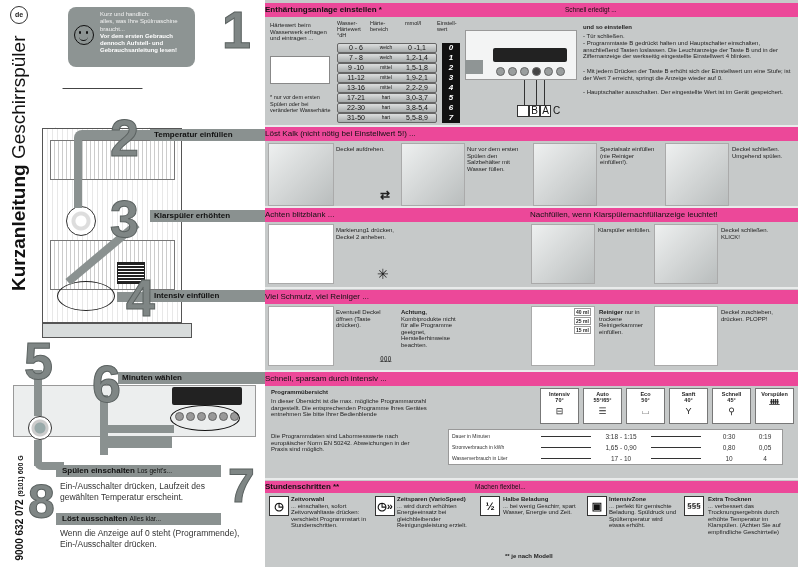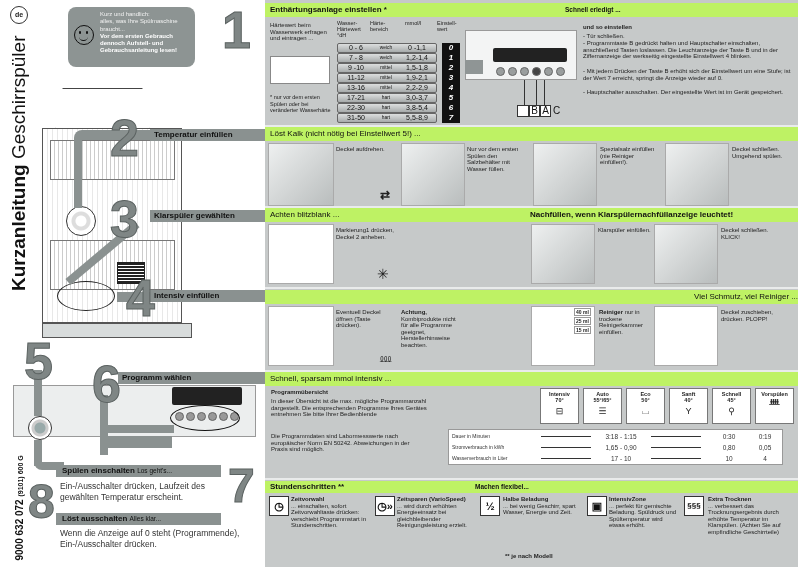--- a/index.html
+++ b/index.html
@@ -46,23 +46,23 @@
   .cp-oval { position: absolute; left: 170px; top: 405px; width: 70px; height: 26px; border: 1.2px solid #111; border-radius: 50%; }
   .cp-main { position: absolute; left: 28px; top: 416px; width: 24px; height: 24px; border: 1.5px solid #333; border-radius: 50%; background: radial-gradient(circle, #9aa 0 5px, #ccc 6px 8px, #fff 9px); }
 
   
   .gbar { position: absolute; height: 12px; background: #8a9190; color: #111; font-size: 8px; font-weight: bold; padding-left: 6px; line-height: 12px; }
   .gbar small { font-weight: normal; font-size: 6.5px; }
   .ptext { position: absolute; font-size: 8.5px; color: #333; line-height: 11px; }
 
   
   .rpanel { position: absolute; left: 265px; top: 0; width: 533px; height: 567px; background: #c6c9c9; }
-  .hdr { position: absolute; left: 265px; height: 14px; width: 533px; background: #bef264; color: #111; font-size: 8px; line-height: 14px; padding-left: 5px; }
+  .hdr { position: absolute; left: 265px; height: 14px; width: 533px; background: #ec4899; color: #111; font-size: 8px; line-height: 14px; }
   .hdr b { font-weight: bold; }
-  .hdr .rt { position: absolute; left: 300px; top: 0; font-size: 6.5px; font-weight: bold; }
+  .hdr .rt { position: absolute; left: 300px; top: 0; font-size: 6.5px; }
   .sep { position: absolute; left: 265px; width: 533px; height: 2px; background: #e9ebeb; }
   .txt { position: absolute; font-size: 6px; line-height: 6.6px; color: #222; }
   .txt b { font-weight: bold; }
   .pic { position: absolute; background: linear-gradient(135deg, #eef0f0, #b9bdbd); border: 1px solid #aaa; }
   .picw { position: absolute; background: #fff; border: 1px solid #aaa; }
 
   
   .hinput { position: absolute; left: 270px; top: 56px; width: 60px; height: 28px; background: #fff; border: 1px solid #888; }
   .htable-hdr { position: absolute; top: 20px; font-size: 5.5px; line-height: 6px; color: #222; }
   .hrow { position: absolute; left: 337px; width: 100px; height: 10px; background: linear-gradient(#dcdede, #a7abab); border: 1px solid #666; border-radius: 2px; font-size: 7px; line-height: 8px; color: #111; }
@@ -116,37 +116,37 @@
 <div class="dw-rack2"></div>
 <div class="dw-basket"></div>
 <div class="dw-door"></div>
 <div class="dw-cap"></div>
 <div class="dw-disp"></div>
 
 <div class="arm" style="left:74px;top:140px;width:8px;height:68px;"></div>
 <div class="arm" style="left:74px;top:130px;width:80px;height:10px;border-radius:8px 0 0 0;"></div>
 <div class="arm-label" style="left:150px;top:129px;width:115px;">Temperatur einfüllen</div>
 <div class="arm" style="left:68px;top:213px;width:90px;height:8px;transform:rotate(-40deg);transform-origin:left center;top:278px;"></div>
-<div class="arm-label" style="left:150px;top:210px;width:115px;">Klarspüler gewählten</div>
+<div class="arm-label" style="left:150px;top:210px;width:115px;">Klarspüler erhöhten</div>
 <div class="arm-label" style="left:150px;top:290px;width:115px;">Intensiv einfüllen</div>
 <div class="arm" style="left:117px;top:292px;width:33px;height:10px;"></div>
 
 <div class="bignum" style="left:110px;top:112px;">2</div>
 <div class="bignum" style="left:110px;top:193px;">3</div>
 <div class="bignum" style="left:126px;top:272px;">4</div>
 
 <div class="cpanel"></div>
 <div class="arm" style="left:34px;top:370px;width:8px;height:46px;"></div>
 <div class="bignum" style="left:24px;top:335px;">5</div>
 <div class="cp-main"></div>
 <div class="arm" style="left:100px;top:395px;width:8px;height:60px;"></div>
 <div class="arm" style="left:100px;top:425px;width:74px;height:8px;border-radius:0 0 0 8px;"></div>
 <div class="arm" style="left:104px;top:436px;width:68px;height:12px;"></div>
 <div class="bignum" style="left:92px;top:358px;">6</div>
-<div class="arm-label" style="left:118px;top:372px;width:147px;">Programm wählen</div>
+<div class="arm-label" style="left:118px;top:372px;width:147px;">Minuten wählen</div>
 <div class="cp-disp"></div>
 <div class="cp-btn" style="left:175px;"></div>
 <div class="cp-btn" style="left:186px;"></div>
 <div class="cp-btn" style="left:197px;"></div>
 <div class="cp-btn" style="left:208px;"></div>
 <div class="cp-btn" style="left:219px;"></div>
 <div class="cp-btn" style="left:230px;"></div>
 <div class="cp-oval"></div>
 
 <div class="arm" style="left:34px;top:440px;width:8px;height:26px;"></div>
@@ -267,36 +267,36 @@
 <div class="picw" style="left:268px;top:224px;width:66px;height:60px;"></div>
 <div class="txt" style="left:336px;top:227px;width:60px;">Markierung1 drücken, Deckel 2 anheben.</div>
 <div class="abs" style="left:377px;top:266px;font-size:14px;">✳</div>
 <div class="pic" style="left:531px;top:224px;width:64px;height:60px;"></div>
 <div class="txt" style="left:598px;top:227px;width:60px;">Klarspüler einfüllen.</div>
 <div class="pic" style="left:654px;top:224px;width:64px;height:60px;"></div>
 <div class="txt" style="left:721px;top:227px;width:60px;">Deckel schließen. KLICK!</div>
 
 <div class="sep" style="top:287px;"></div>
 
-<div class="hdr" style="top:290px;text-align:right;">Viel Schmutz, viel Reiniger ...</div>
+<div class="hdr" style="top:290px;">Viel Schmutz, viel Reiniger ...</div>
 <div class="picw" style="left:268px;top:306px;width:66px;height:60px;"></div>
 <div class="txt" style="left:336px;top:309px;width:60px;">Eventuell Deckel öffnen (Taste drücken).</div>
 <div class="txt" style="left:401px;top:309px;width:60px;"><b>Achtung,</b> <span>Kombiprodukte nicht für alle Programme geeignet, Herstellerhinweise beachten.</span></div>
 <div class="abs" style="left:380px;top:350px;font-size:11px;">⅏</div>
 <div class="picw" style="left:531px;top:306px;width:64px;height:60px;"></div>
 <div class="abs" style="left:574px;top:308px;font-size:5px;font-weight:bold;background:#fff;border:1px solid #999;padding:0 1px;">40 ml</div>
 <div class="abs" style="left:574px;top:317px;font-size:5px;font-weight:bold;background:#fff;border:1px solid #999;padding:0 1px;">25 ml</div>
 <div class="abs" style="left:574px;top:326px;font-size:5px;font-weight:bold;background:#fff;border:1px solid #999;padding:0 1px;">15 ml</div>
 <div class="txt" style="left:599px;top:309px;width:60px;"><b>Reiniger</b> <span>nur in trockene Reinigerkammer einfüllen.</span></div>
 <div class="picw" style="left:654px;top:306px;width:64px;height:60px;"></div>
 <div class="txt" style="left:721px;top:309px;width:60px;">Deckel zuschieben, drücken. PLOPP!</div>
 
 <div class="sep" style="top:370px;"></div>
 
-<div class="hdr" style="top:372px;">Schnell, sparsam mmol intensiv ...</div>
+<div class="hdr" style="top:372px;">Schnell, sparsam durch intensiv ...</div>
 <div class="txt" style="left:271px;top:389px;font-weight:bold;font-size:6px;">Programmübersicht</div>
 <div class="txt" style="left:271px;top:398px;width:160px;">In dieser Übersicht ist die max. mögliche Programmanzahl dargestellt. Die entsprechenden Programme Ihres Gerätes entnehmen Sie bitte Ihrer Bedienblende</div>
 <div class="txt" style="left:271px;top:433px;width:150px;">Die Programmdaten sind Labormesswerte nach europäischer Norm EN 50242. Abweichungen in der Praxis sind möglich.</div>
 
 <div class="prog" style="left:540px;"><span>Intensiv</span><br><span>70°</span><span class="ico">⊟</span></div>
 <div class="prog" style="left:583px;"><span>Auto</span><br><span>55°/65°</span><span class="ico">☰</span></div>
 <div class="prog" style="left:626px;"><span>Eco</span><br><span>50°</span><span class="ico">⌴</span></div>
 <div class="prog" style="left:669px;"><span>Sanft</span><br><span>40°</span><span class="ico">Y</span></div>
 <div class="prog" style="left:712px;"><span>Schnell</span><br><span>45°</span><span class="ico">⚲</span></div>
 <div class="prog" style="left:755px;"><span>Vorspülen</span><br><span></span><span class="ico">ᚙ</span></div>

